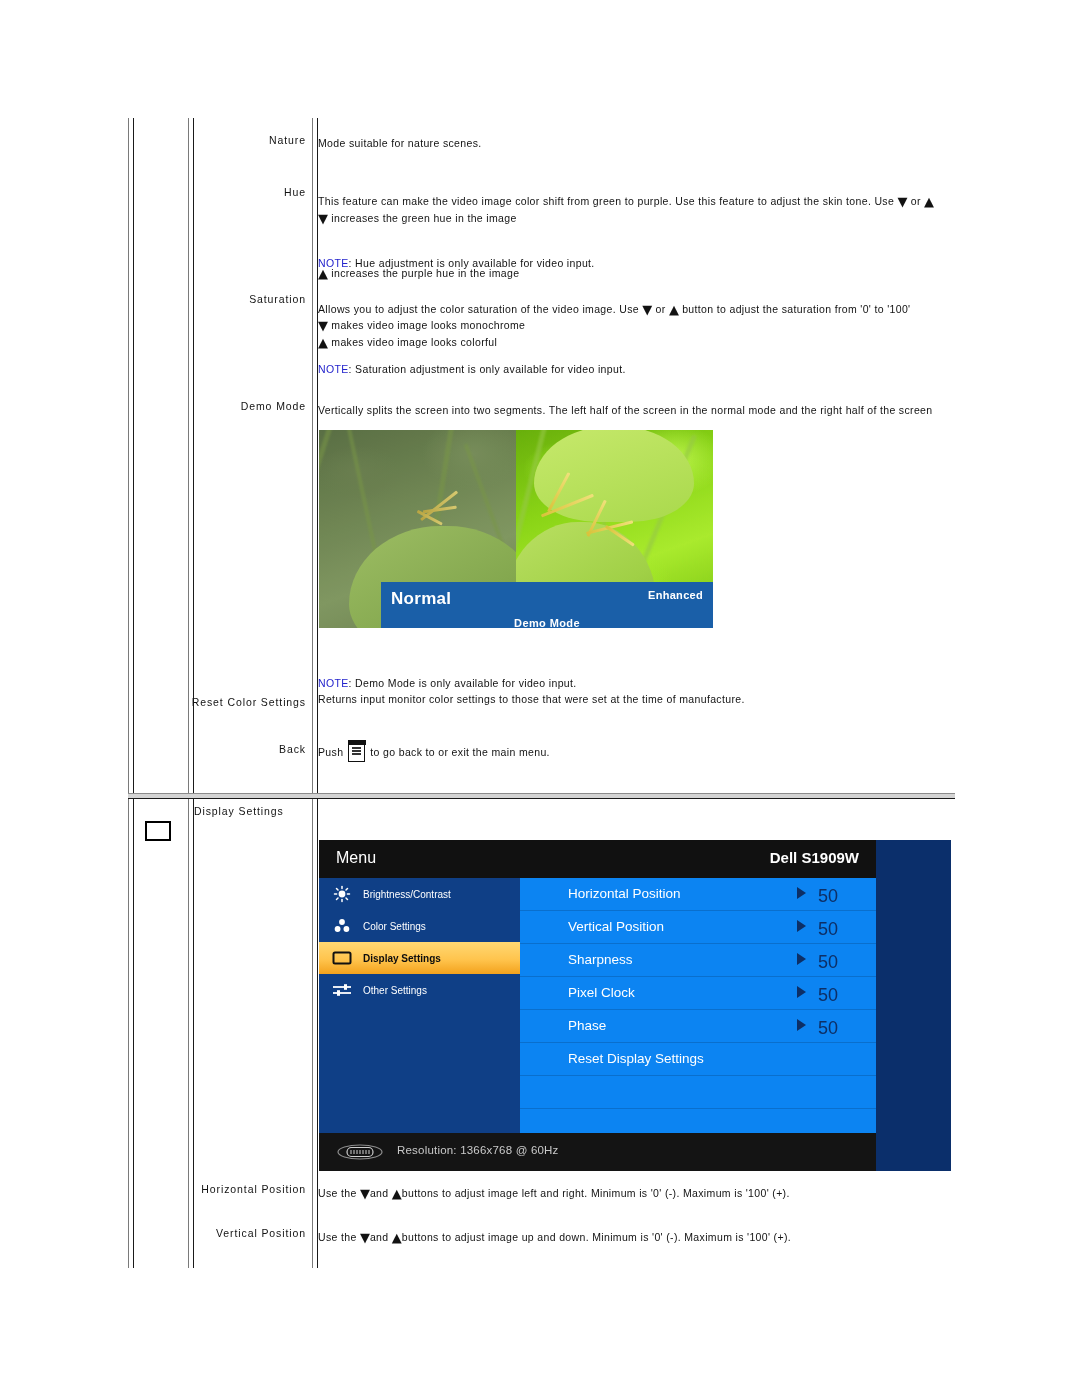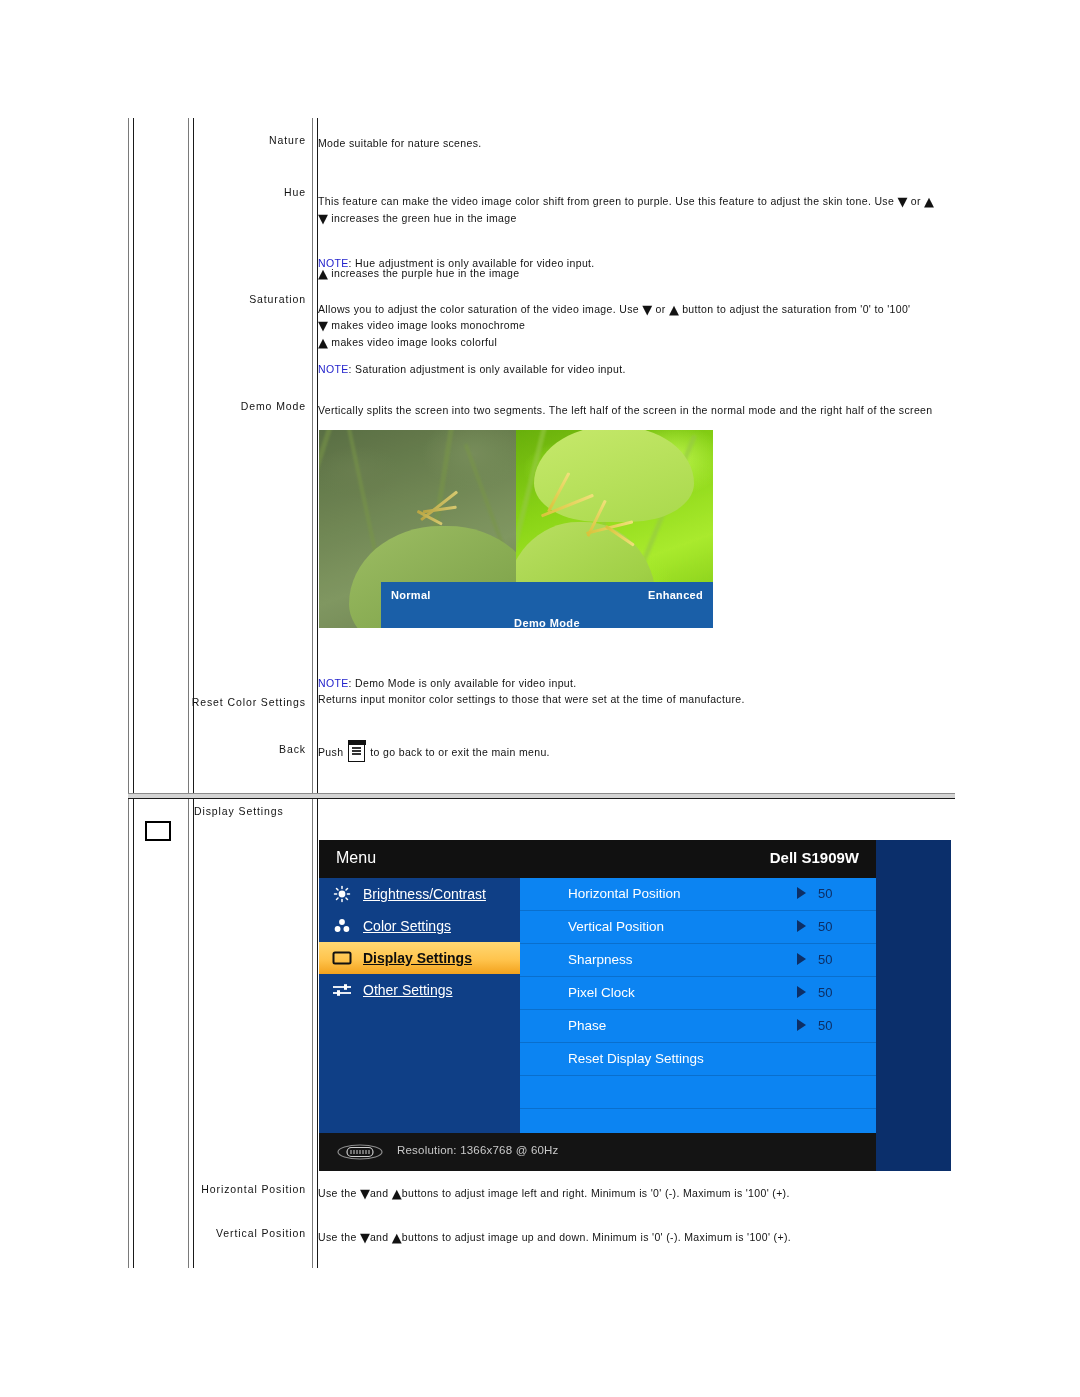--- a/index.html
+++ b/index.html
@@ -70,45 +70,45 @@
   }
   .blade{position:absolute;background:rgba(120,150,70,.55);border-radius:2px;
          transform-origin:center;filter:blur(1.2px);}
   .pad{position:absolute;border-radius:48% 48% 40% 40%/60% 60% 40% 40%;}
   .thorn{position:absolute;background:linear-gradient(90deg,#d9c23a,#f0e07a);
          transform-origin:bottom center;border-radius:1px;}
   .thorn.dull{background:linear-gradient(90deg,#b8a441,#d6c86f);}
 
   .demo-caption{position:absolute;left:62px;top:152px;width:332px;height:64px;
                 background:#1a5fa8;}
-  .demo-caption .cap-normal{position:absolute;left:10px;top:7px;font-size:11px;
+  .demo-caption .cap-normal{position:absolute;left:10px;top:7px;font-size:17px;
                 font-weight:bold;color:#fff;letter-spacing:.3px;}
   .demo-caption .cap-enhanced{position:absolute;right:10px;top:7px;font-size:11px;
                 font-weight:bold;color:#fff;letter-spacing:.3px;}
   .demo-caption .cap-title{position:absolute;left:0;right:0;top:35px;text-align:center;
                 font-size:11px;font-weight:bold;color:#fff;letter-spacing:.4px;}
 
   
   #osd{position:absolute;left:319px;top:840px;width:632px;height:331px;background:#0b2f6b;
        font-family:"Liberation Sans","DejaVu Sans",sans-serif;}
   #osd-title{position:absolute;left:0;top:0;width:557px;height:38px;background:#111111;}
   #osd-title .t-left{position:absolute;left:17px;top:9px;color:#fff;font-size:16px;}
   #osd-title .t-right{position:absolute;right:17px;top:9px;color:#fff;font-size:15px;font-weight:bold;}
 
   #osd-left{position:absolute;left:0;top:38px;width:201px;height:255px;background:#0f3f86;}
   .osd-item{position:relative;height:32px;display:flex;align-items:center;padding-left:12px;}
-  .osd-item .lbl{margin-left:10px;font-size:14px;color:#ffffff;white-space:nowrap;text-decoration:underline;}
+  .osd-item .lbl{margin-left:10px;font-size:10px;color:#ffffff;white-space:nowrap;}
   .osd-item.selected{background:linear-gradient(180deg,#ffd873 0%,#ffc44d 55%,#f3a21d 100%);}
   .osd-item.selected .lbl{color:#0d0d0d;font-weight:bold;}
   .osd-ic{width:22px;height:18px;position:relative;flex:0 0 22px;}
 
   #osd-right{position:absolute;left:201px;top:38px;width:356px;height:255px;background:#0c84f2;}
   .osd-row{position:relative;height:32px;border-bottom:1px solid #0a6fcd;}
   .osd-row .rlbl{position:absolute;left:48px;top:8px;font-size:13.5px;color:#ffffff;white-space:nowrap;}
-  .osd-row .rval{position:absolute;left:298px;top:8px;font-size:13px;color:#0d2f66;}
+  .osd-row .rval{position:absolute;left:298px;top:8px;font-size:18px;color:#0d2f66;}
   .osd-row .rarrow{position:absolute;left:277px;top:9px;width:0;height:0;
                    border-left:9px solid #0d2f66;border-top:6px solid transparent;border-bottom:6px solid transparent;}
   .osd-row.empty{background:#0c84f2;}
 
   #osd-foot{position:absolute;left:0;top:293px;width:557px;height:38px;background:#141414;}
   #osd-foot .vga{position:absolute;left:16px;top:11px;width:50px;height:16px;}
   #osd-foot .res{position:absolute;left:78px;top:11px;color:#c9c9c9;font-size:11.5px;letter-spacing:.2px;}
 </style>
 </head>
 <body>

